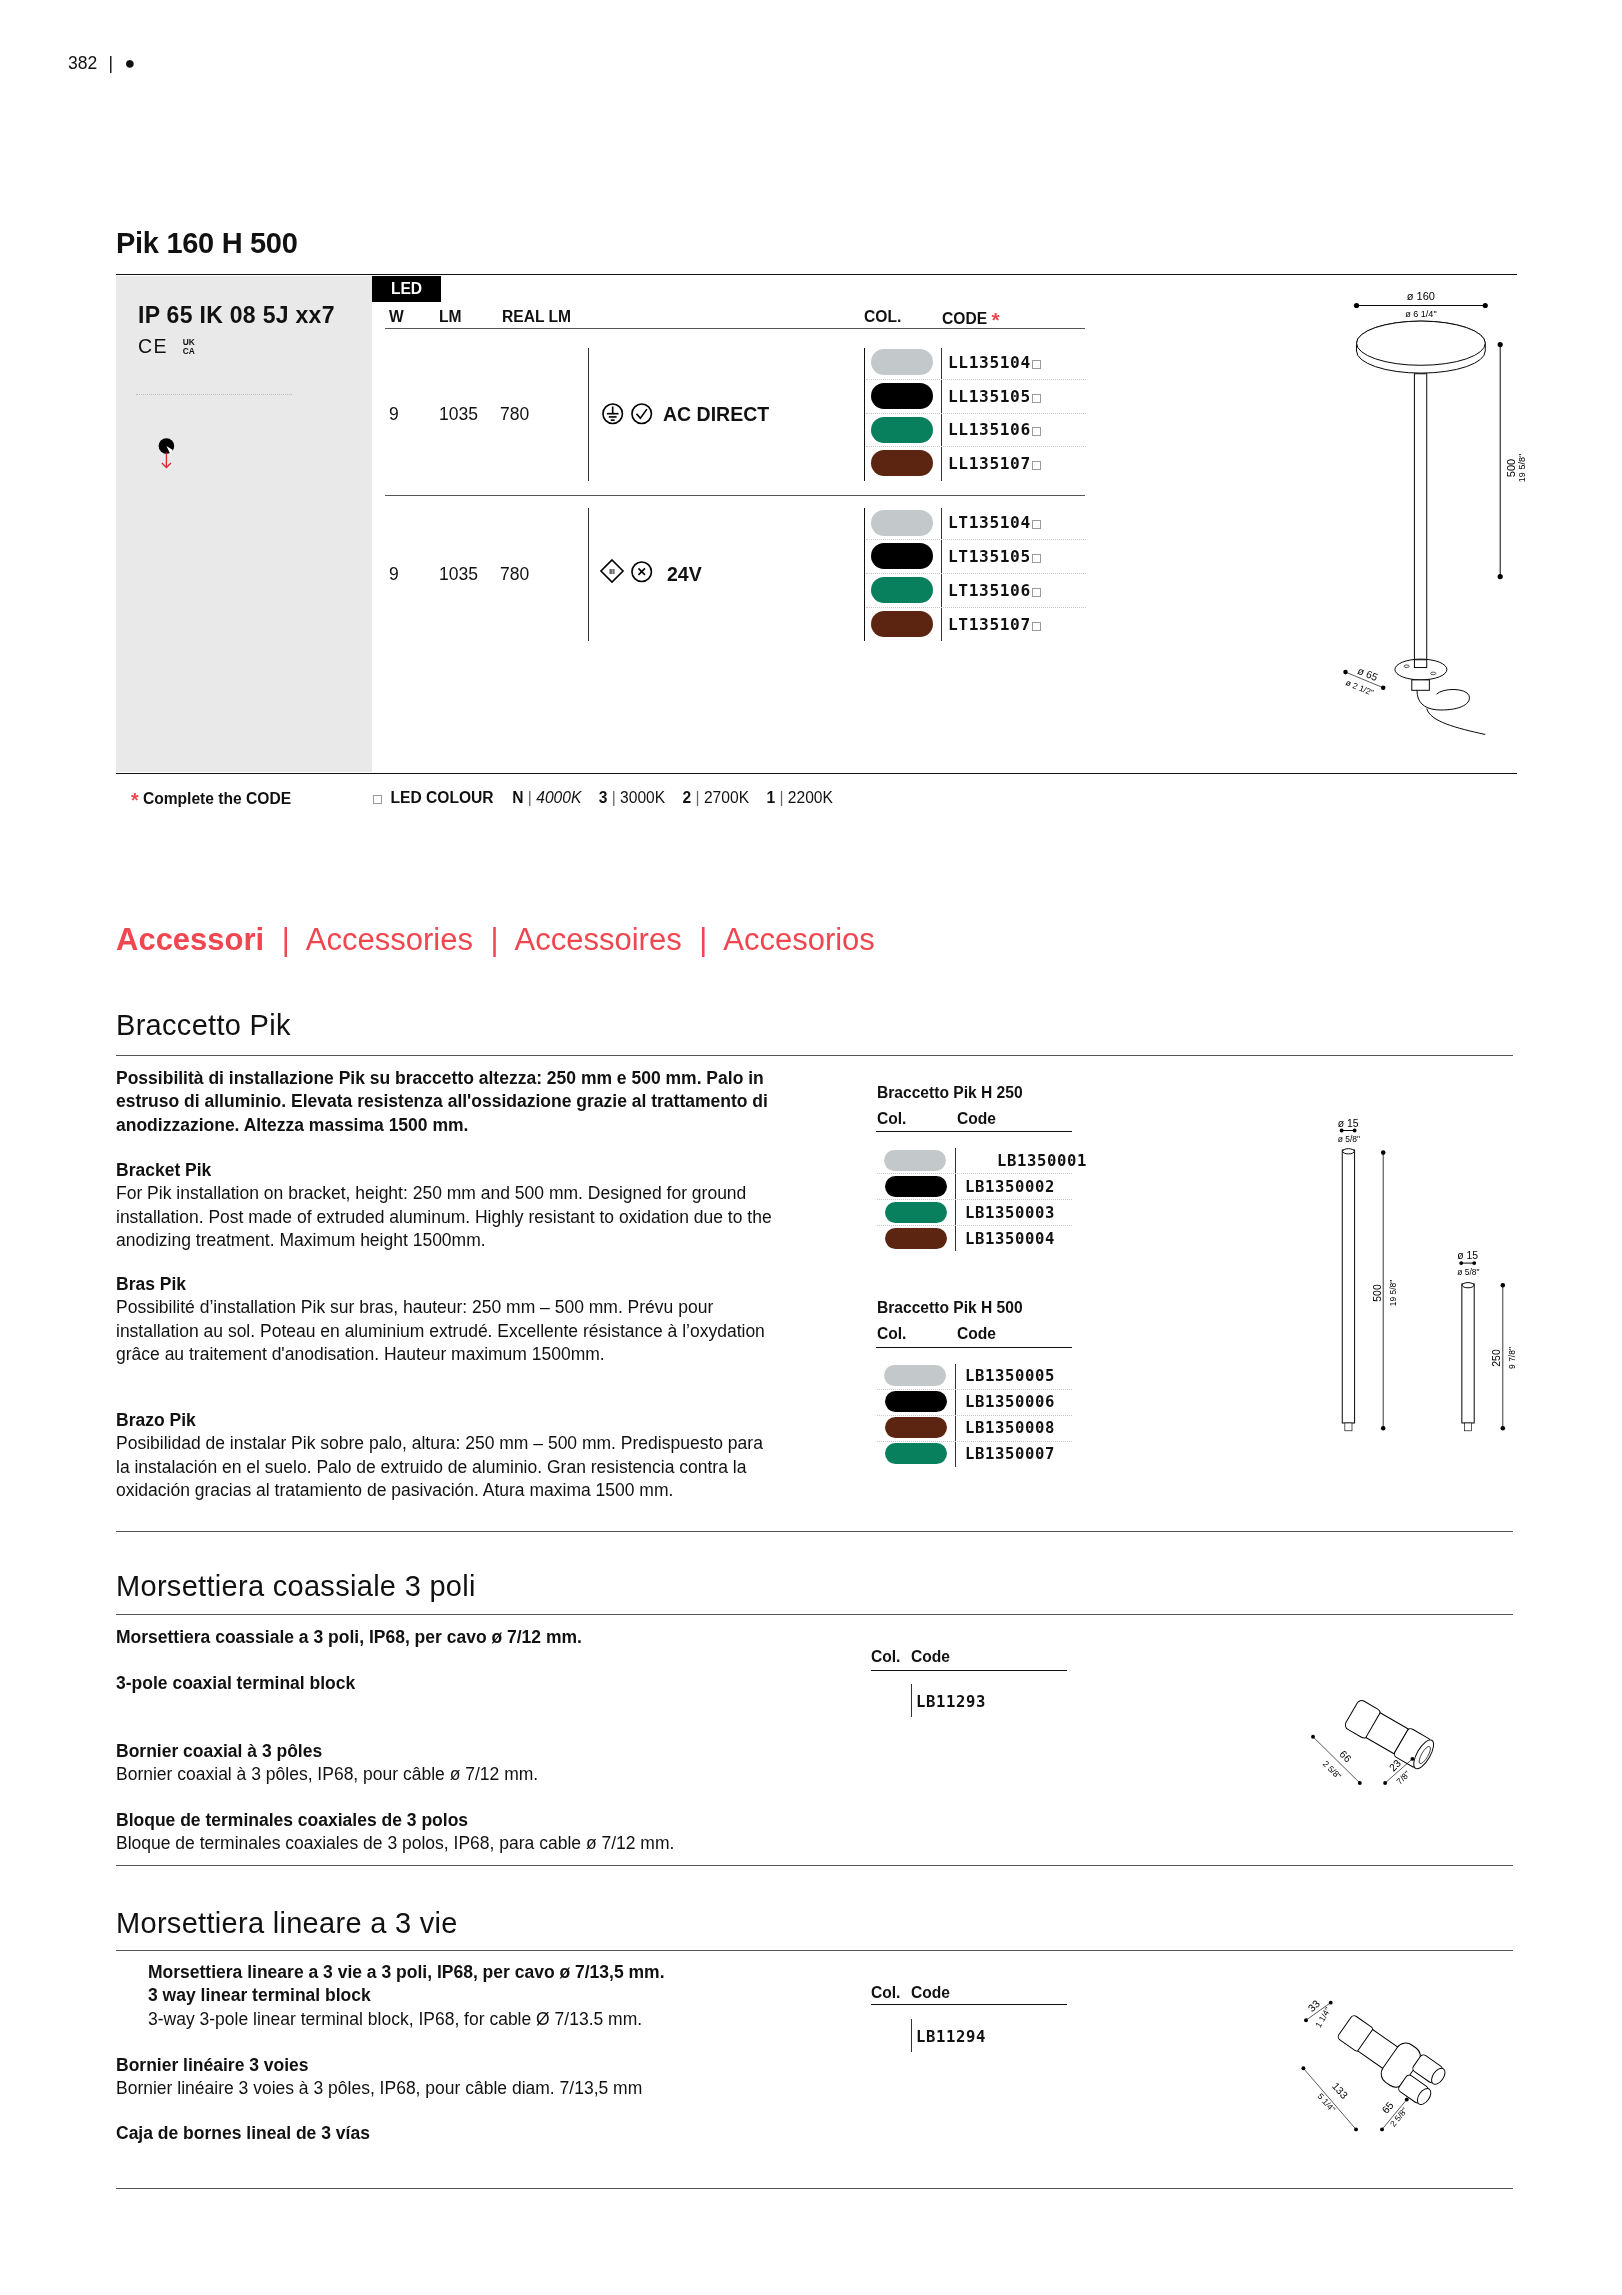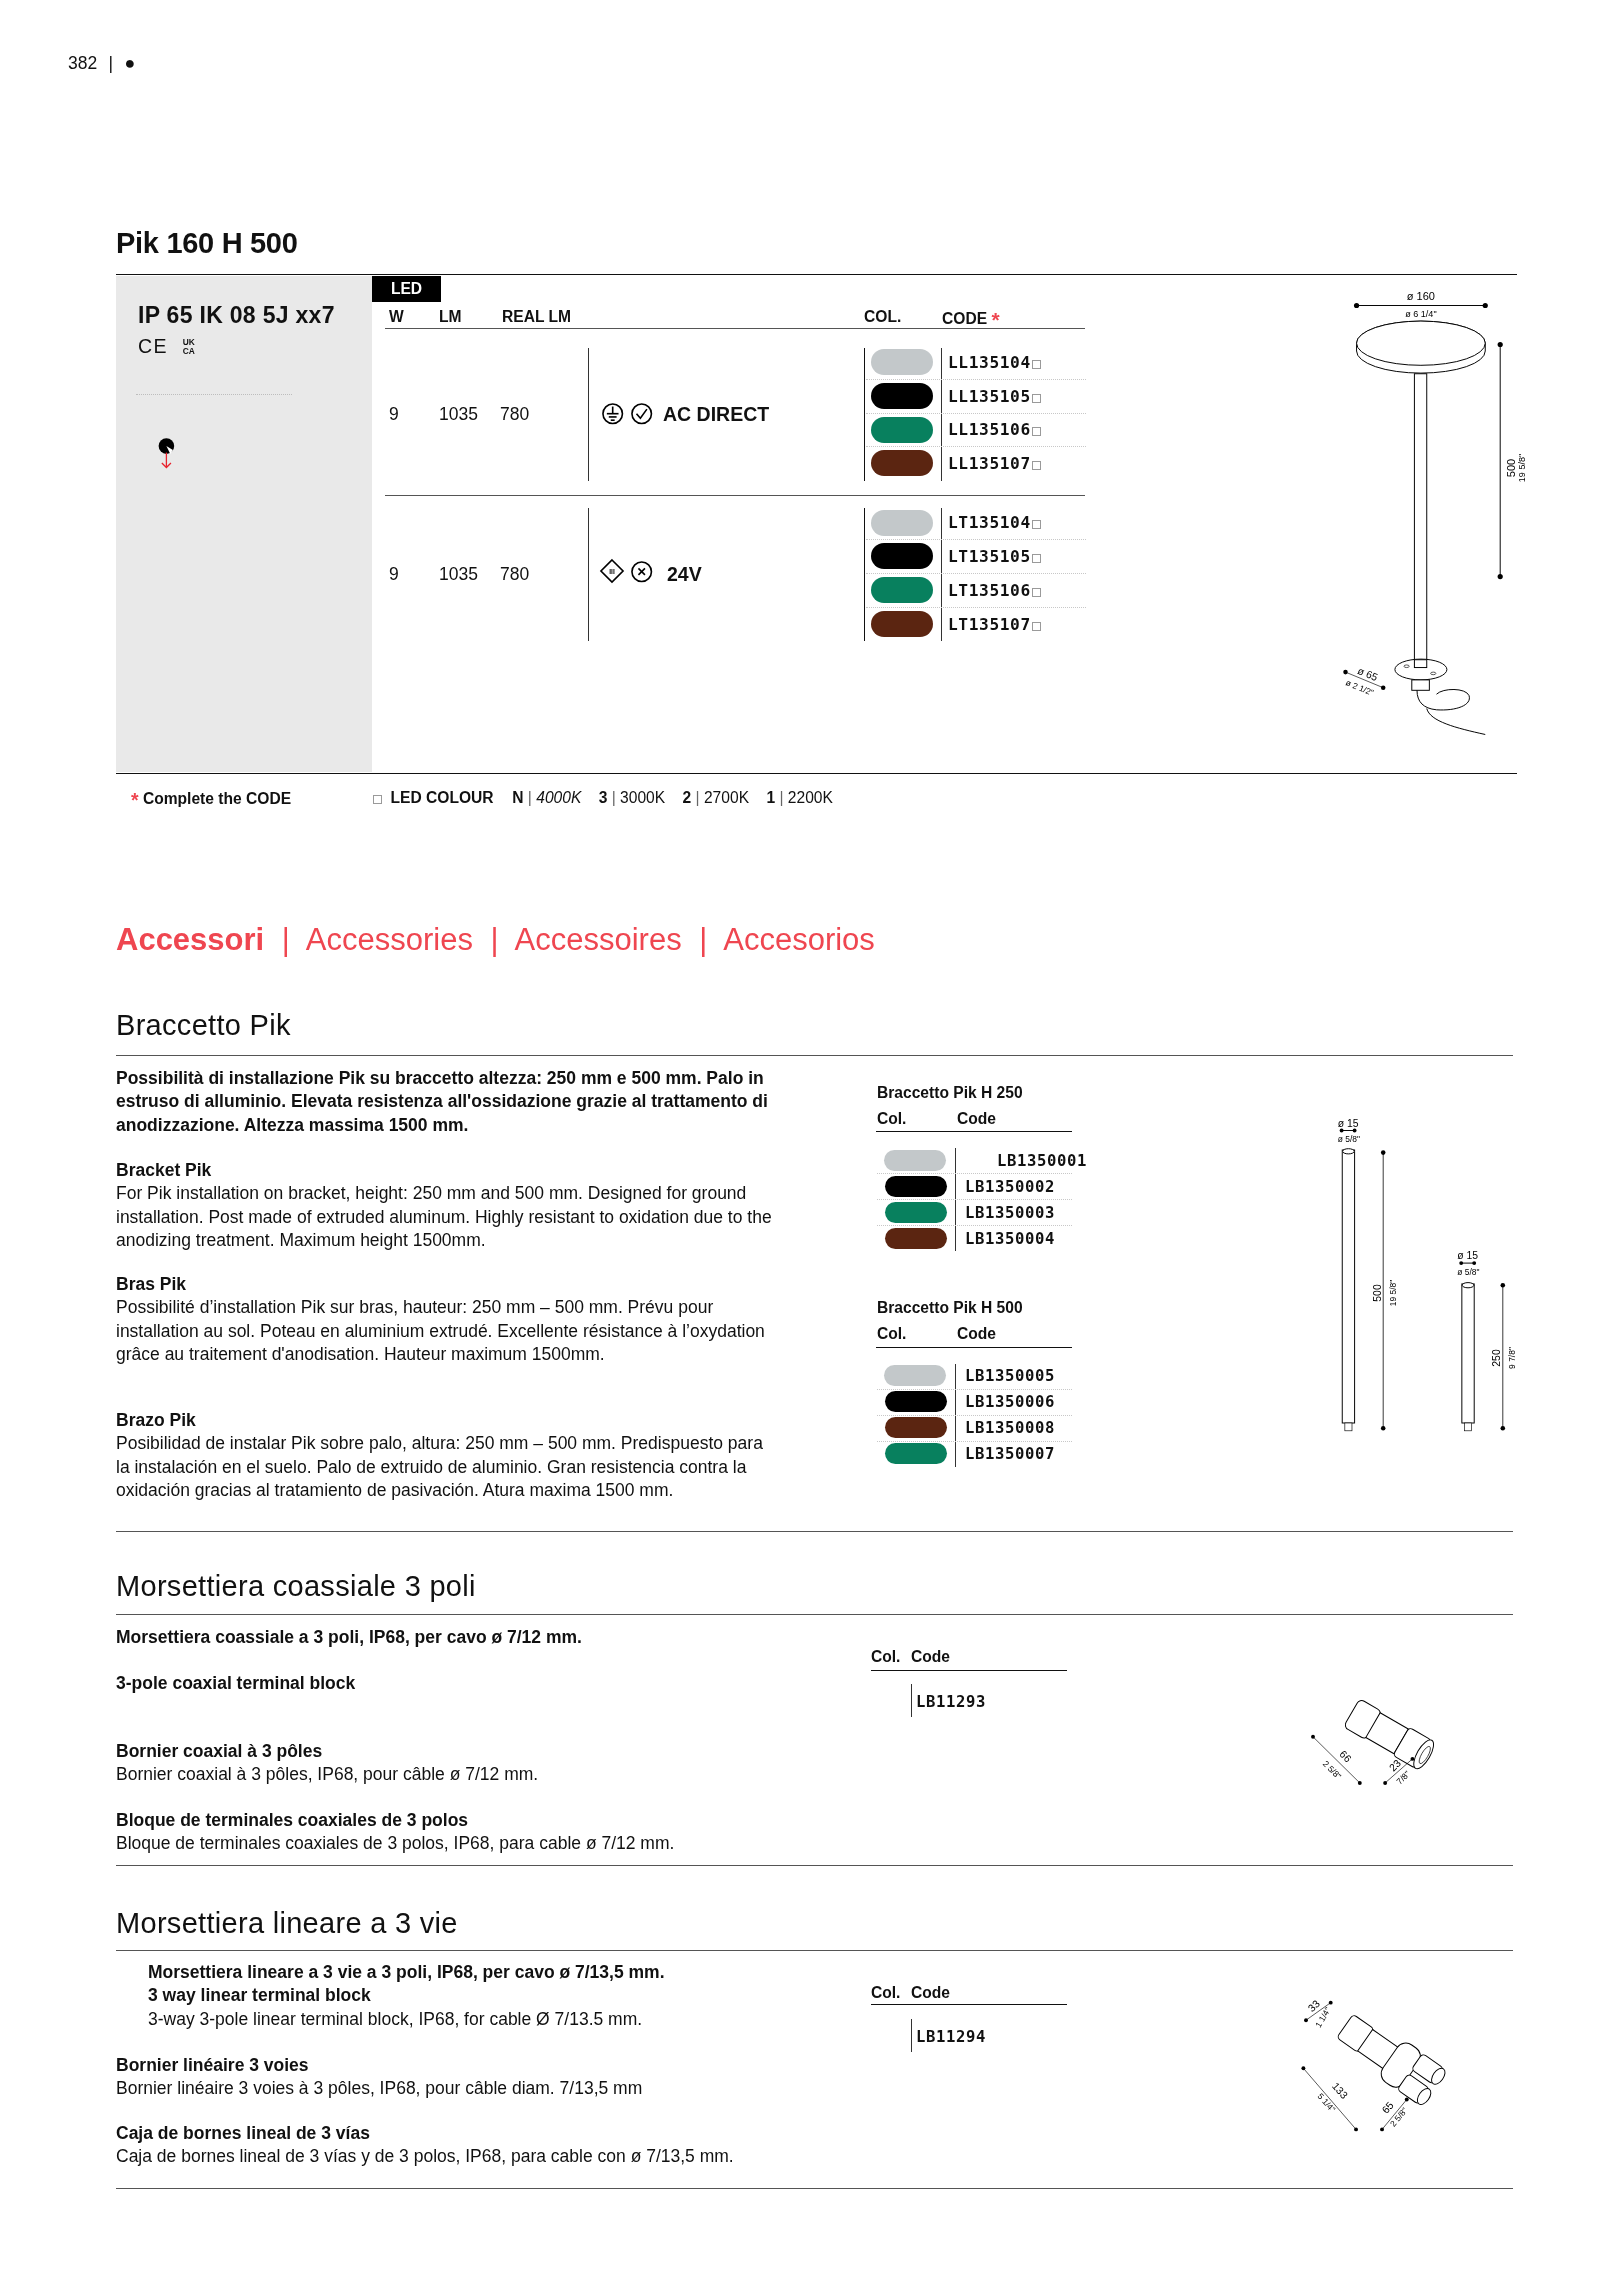--- a/index.html
+++ b/index.html
@@ -329,21 +329,20 @@
   <div class="h">Morsettiera lineare a 3 vie a 3 poli, IP68, per cavo ø 7/13,5 mm.</div>
   <div class="h">3 way linear terminal block</div>
   <div>3-way 3-pole linear terminal block, IP68, for cable Ø 7/13.5 mm.</div>
 </div>
 <div class="para" style="left:116px; top:2054px;">
   <div class="h">Bornier linéaire 3 voies</div>
   <div>Bornier linéaire 3 voies à 3 pôles, IP68, pour câble diam. 7/13,5 mm</div>
 </div>
 <div class="para" style="left:116px; top:2122px;">
   <div class="h">Caja de bornes lineal de 3 vías</div>
-  <div>Caja de bornes lineal de 3 vías y de 3 polos, IP68, para cable con ø 7/13,5 mm.</div>
 </div>
 
 <div class="th" style="left:871px; top:1984px;">Col.</div>
 <div class="th" style="left:911px; top:1984px;">Code</div>
 <div class="rule-thin" style="left:871px; top:2004px; width:196px; border-top:1.3px solid #111;"></div>
 <div class="vline" style="left:911px; top:2019px; height:32.5px;"></div>
 <div class="code mono" style="left:916px; top:2028px; font-size:15.6px;">LB11294</div>
 
 <div class="abs" style="left:1293px; top:1989px;">
   <svg width="234" height="156" viewBox="0 0 360 240">

